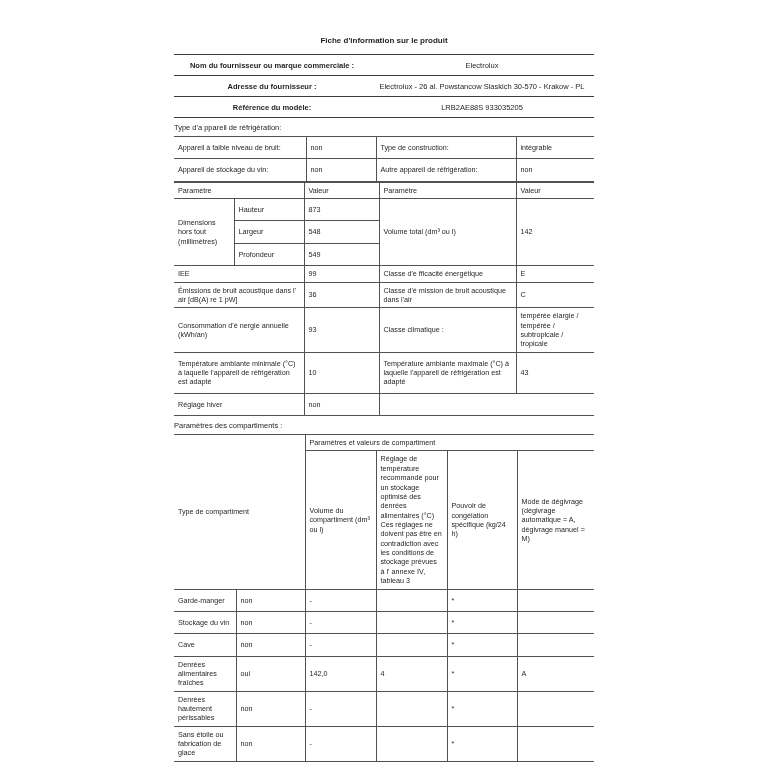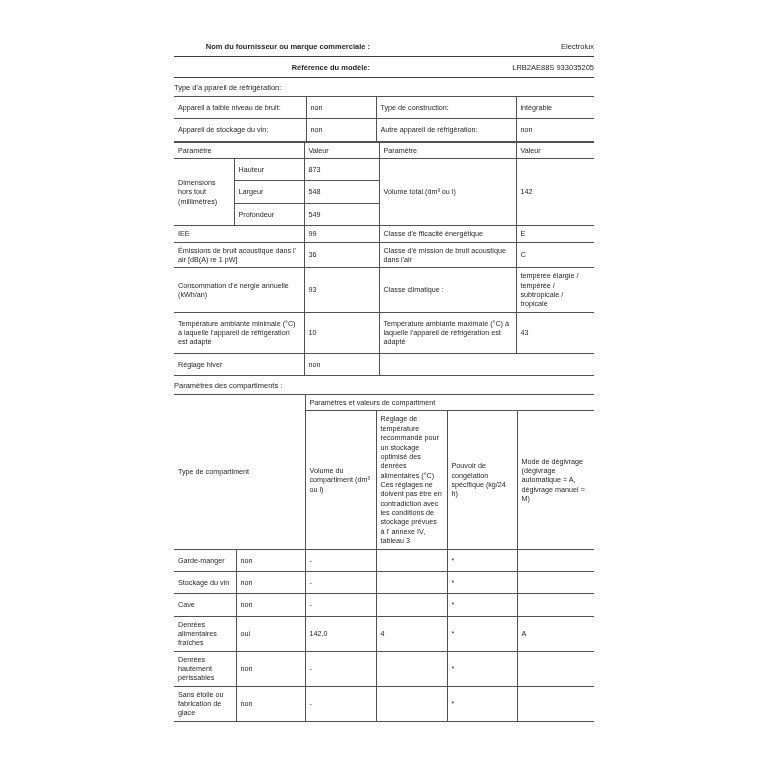--- a/index.html
+++ b/index.html
@@ -11,21 +11,21 @@
   }
   .doc{width:420px;margin:0 auto;padding-top:36px;}
   .title{
     font-size:8px;font-weight:700;text-align:center;
     padding-bottom:9px;border-bottom:1.5px solid #3d3d3d;
   }
   table{border-collapse:collapse;table-layout:fixed;width:420px;}
   
   .supplier td{
     border-bottom:1.5px solid #3d3d3d;
-    font-size:7.5px;padding:6px 0 5px 0;vertical-align:middle;text-align:right;
+    font-size:7.5px;padding:6px 0 5px 0;vertical-align:middle;text-align:center;
   }
   .supplier .lbl{font-weight:700;width:196px;}
   
   .heading{font-size:7.5px;font-weight:400;padding:5px 0 4px 0;}
   
   .grid{
     font-size:7.2px;line-height:1.3;
     border-top:1.2px solid #3d3d3d;border-bottom:1.2px solid #3d3d3d;
   }
   .grid td{
@@ -38,26 +38,31 @@
   .grid td.tall{padding-top:6px;padding-bottom:6px;}
   
   .comp{border-bottom:0;}
   .star{font-size:7px;letter-spacing:0;}
 </style>
 </head>
 <body>
 
 <div class="doc">
 
+  <div class="title">Fiche d'information sur le produit</div>
 
   <table class="supplier">
     <tbody>
         <tr>
       <td class="lbl">Nom du fournisseur ou marque commerciale :</td>
       <td>Electrolux</td>
+    </tr>
+    <tr>
+      <td class="lbl">Adresse du fournisseur :</td>
+      <td>Electrolux - 26 al. Powstancow Slaskich 30-570 - Krakow - PL</td>
     </tr>
     <tr>
       <td class="lbl">Référence du modèle:</td>
       <td>LRB2AE88S 933035205</td>
     </tr>
   </tbody>
     </table>
 
   <div class="heading">Type d'a ppareil de réfrigération:</div>
   <table class="grid">

